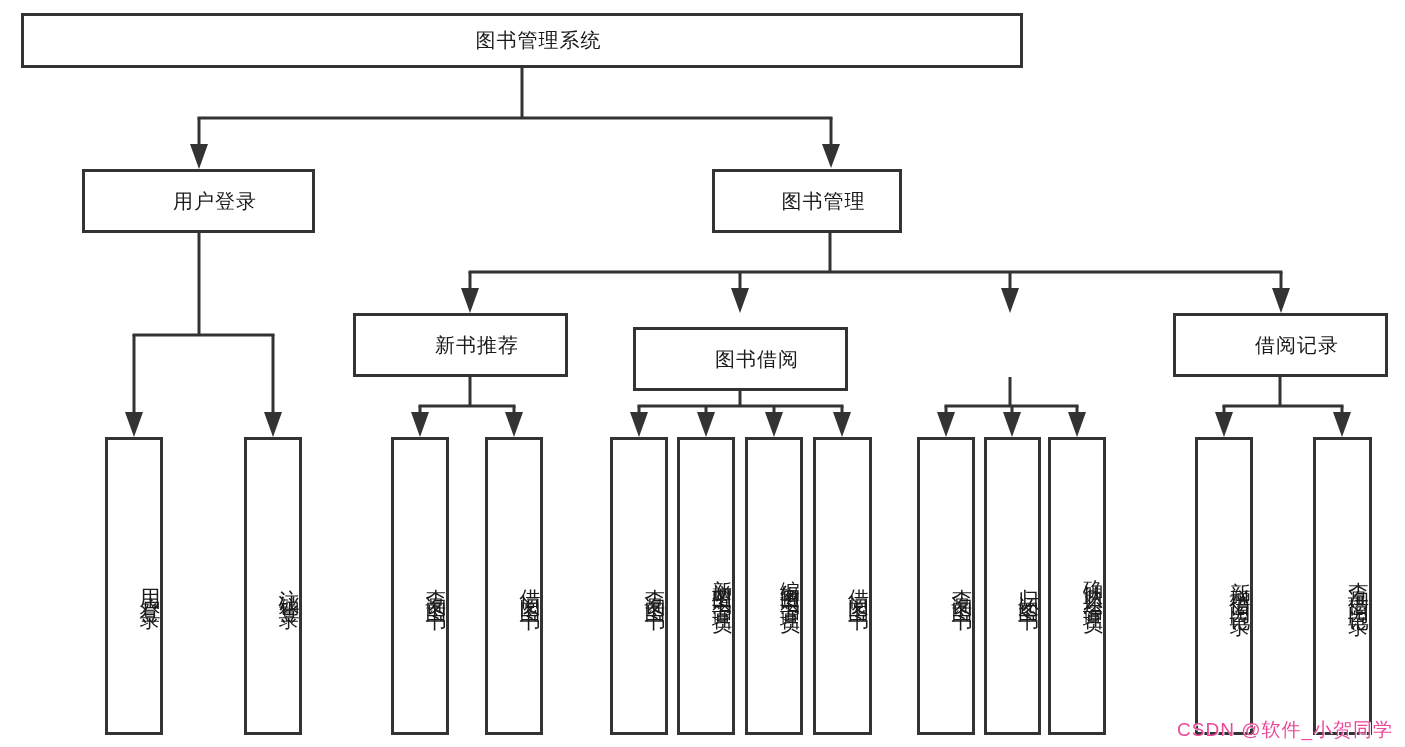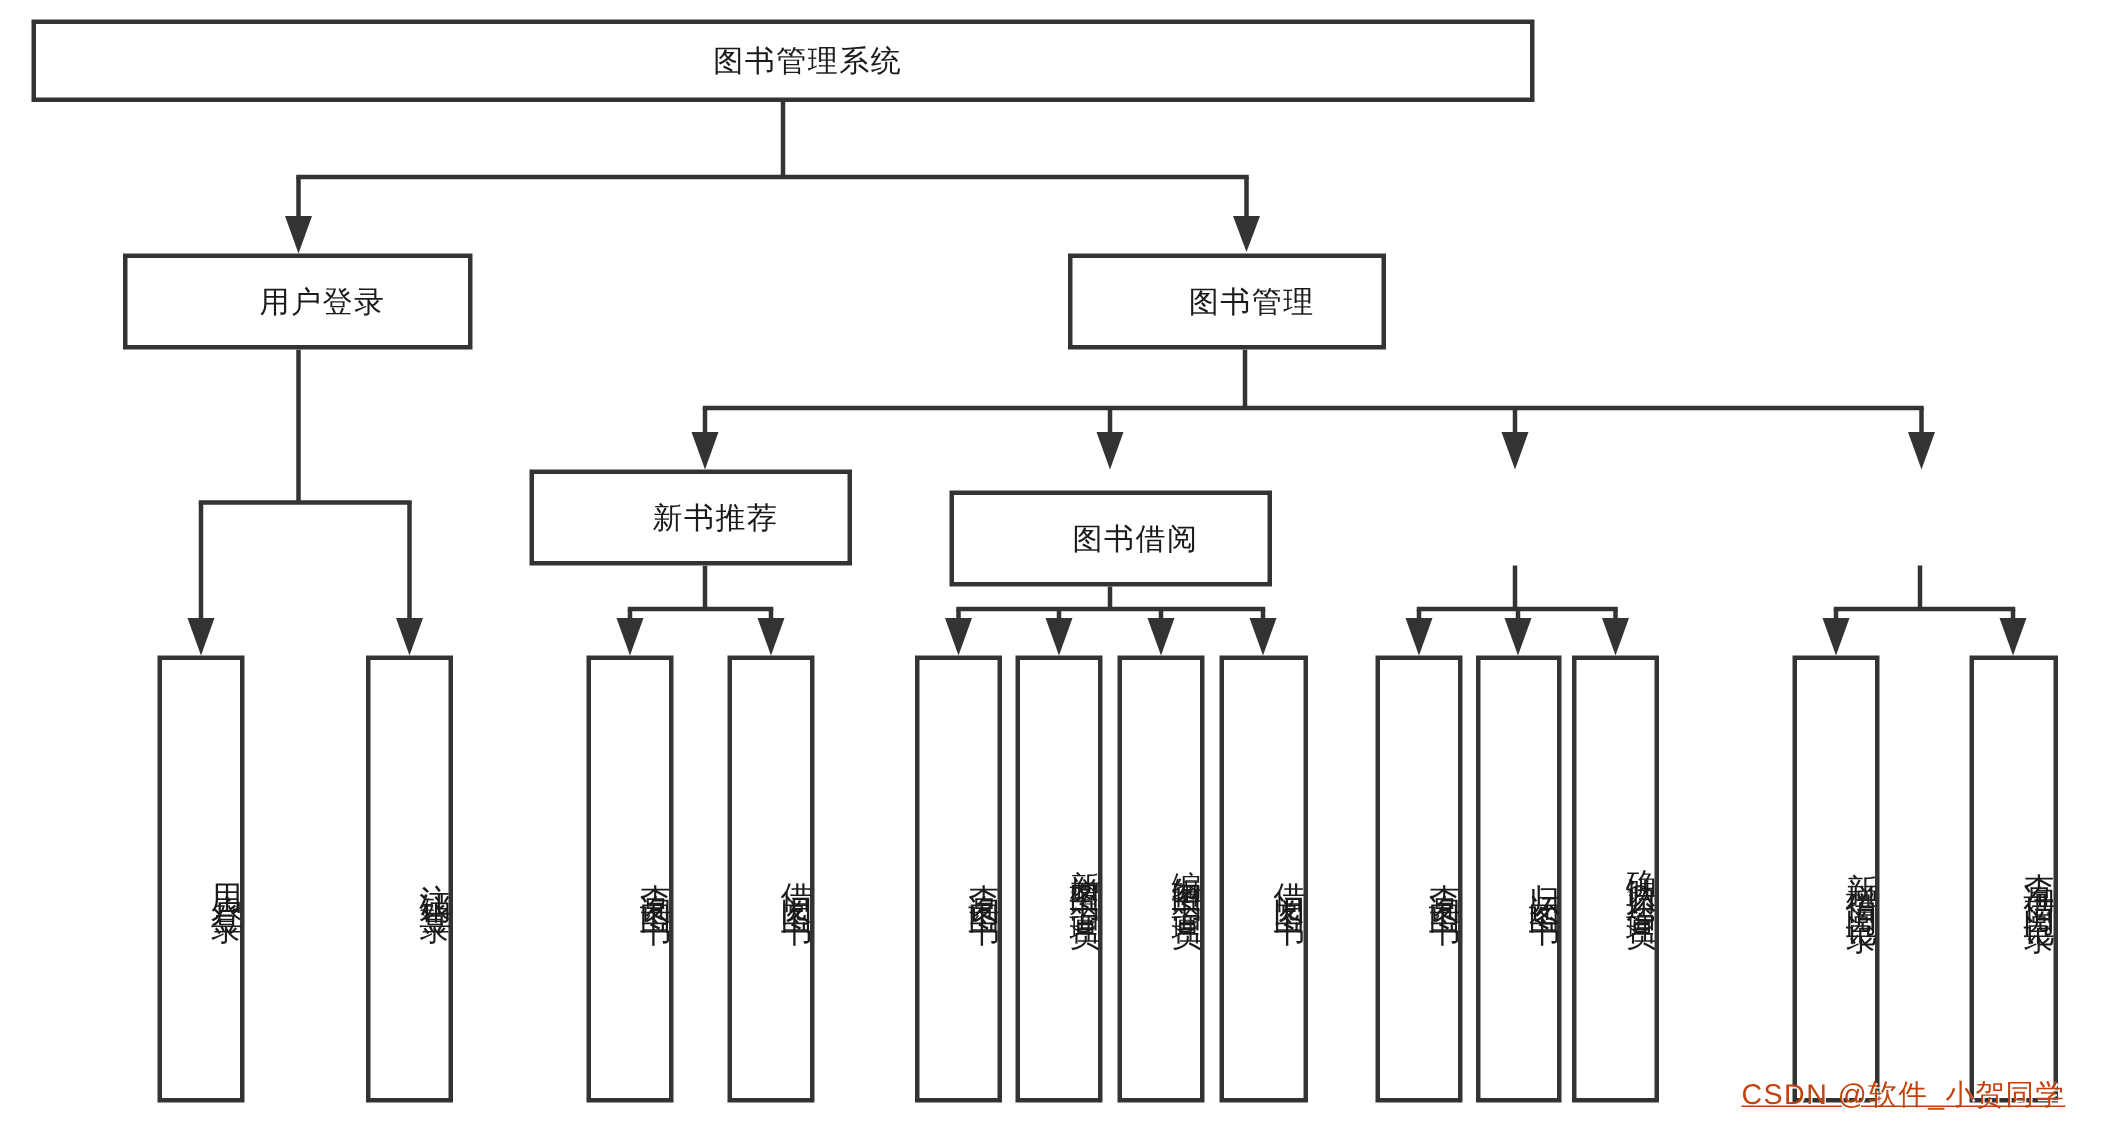--- a/index.html
+++ b/index.html
@@ -34,26 +34,25 @@
   .leaf .vtext {
     writing-mode: vertical-rl;
     text-orientation: mixed;
     letter-spacing: 7px;
     line-height: 1;
     white-space: nowrap;
   }
   .leaf.tight .vtext { letter-spacing: 5px; font-size: 20px; }
   .watermark {
     position: absolute;
-    right: 28px; bottom: 4px;
+    right: 12px; bottom: 4px;
     font-size: 19px;
-    color: #c2410c;
+    color: #ec4899;
     text-shadow: 1px 1px 0 rgba(255,255,255,0.9);
     letter-spacing: 1px;
-    text-decoration: underline;
   }
 </style>
 </head>
 <body>
 
 <div class="stage">
 
   <svg class="wires" viewBox="0 0 1405 747" xmlns="http://www.w3.org/2000/svg" stroke="#333333" stroke-width="3" fill="#333333">
 
     <g>
@@ -130,30 +129,33 @@
     </g>
   </svg>
 
   <div class="node h" style="left:21px; top:13px; width:1002px; height:55px;">
     <span>图书管理系统</span>
   </div>
 
   <div class="node h" style="left:82px; top:169px; width:233px; height:64px;">
     <span>用户登录</span>
   </div>
-  <div class="node h" style="left:712px; top:169px; width:212px; height:64px;">
+  <div class="node h" style="left:712px; top:169px; width:190px; height:64px;">
     <span>图书管理</span>
   </div>
 
   <div class="node h" style="left:353px; top:313px; width:215px; height:64px;">
     <span>新书推荐</span>
   </div>
   <div class="node h" style="left:633px; top:327px; width:215px; height:64px;">
     <span>图书借阅</span>
   </div>
+  <div class="node h" style="left:1173px; top:313px; width:215px; height:64px;">
+    <span>借阅记录</span>
+  </div>
 
   <div class="node leaf" style="left:105px; top:437px; width:58px; height:298px;">
     <span class="vtext">用户登录</span>
   </div>
   <div class="node leaf" style="left:244px; top:437px; width:58px; height:298px;">
     <span class="vtext">注销登录</span>
   </div>
 
   <div class="node leaf" style="left:391px; top:437px; width:58px; height:298px;">
     <span class="vtext">查询图书</span>

